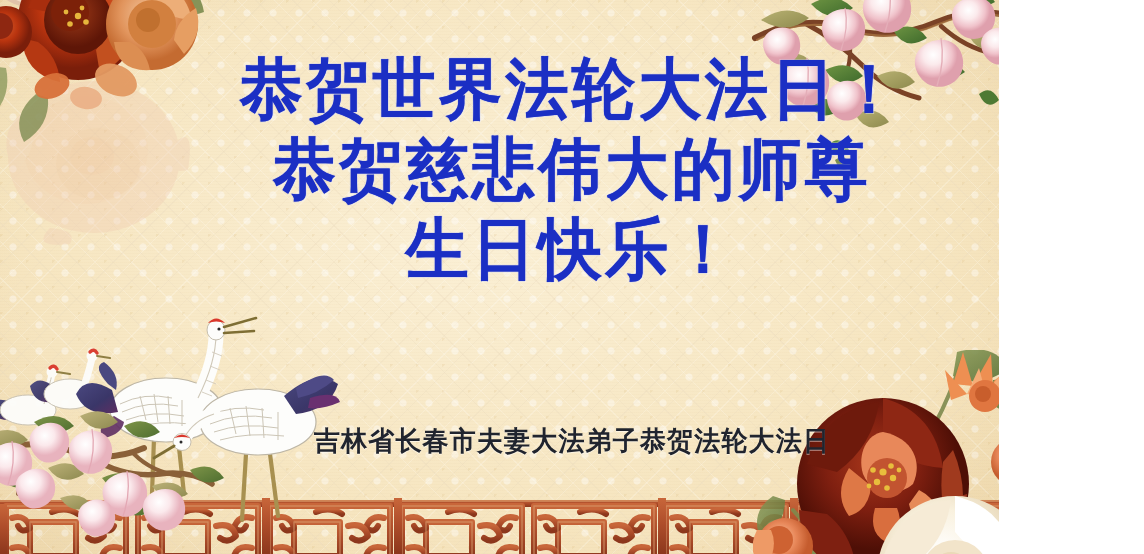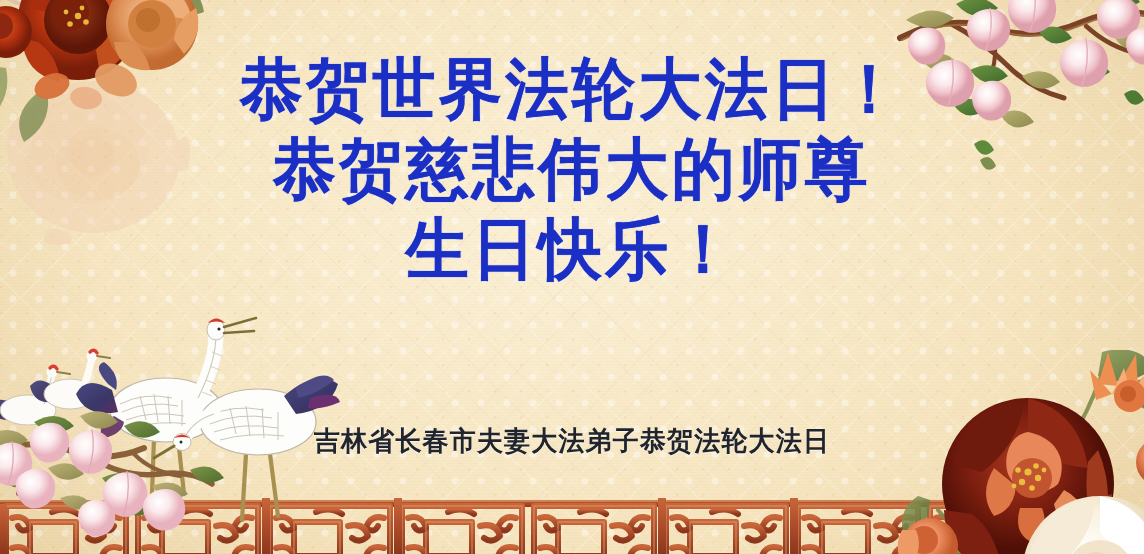--- a/index.html
+++ b/index.html
@@ -1,21 +1,21 @@
 <!DOCTYPE html>
 <html><head>
 <meta charset="utf-8">
 <style>
   html,body{margin:0;padding:0;}
   body{
     width:1144px;height:554px;overflow:hidden;
     font-family:"DejaVu Sans","Liberation Sans",sans-serif;
   }
   #card{
-    position:relative;width:1144px;height:554px;overflow:hidden;
+    position:relative;width:999px;height:554px;overflow:hidden;
     background:
       radial-gradient(ellipse 900px 560px at 48% 42%, #FBF0D6 0%, #F7E7C3 45%, #F2DDB2 78%, #EDD5A4 100%),
       #F5E3BE;
   }
 
   
   .tex{position:absolute;inset:0;pointer-events:none;}
   .tex-a{
     background-image:
       repeating-linear-gradient(45deg,  rgba(255,255,255,.46) 0 1px, rgba(255,255,255,0) 1px 13px),

